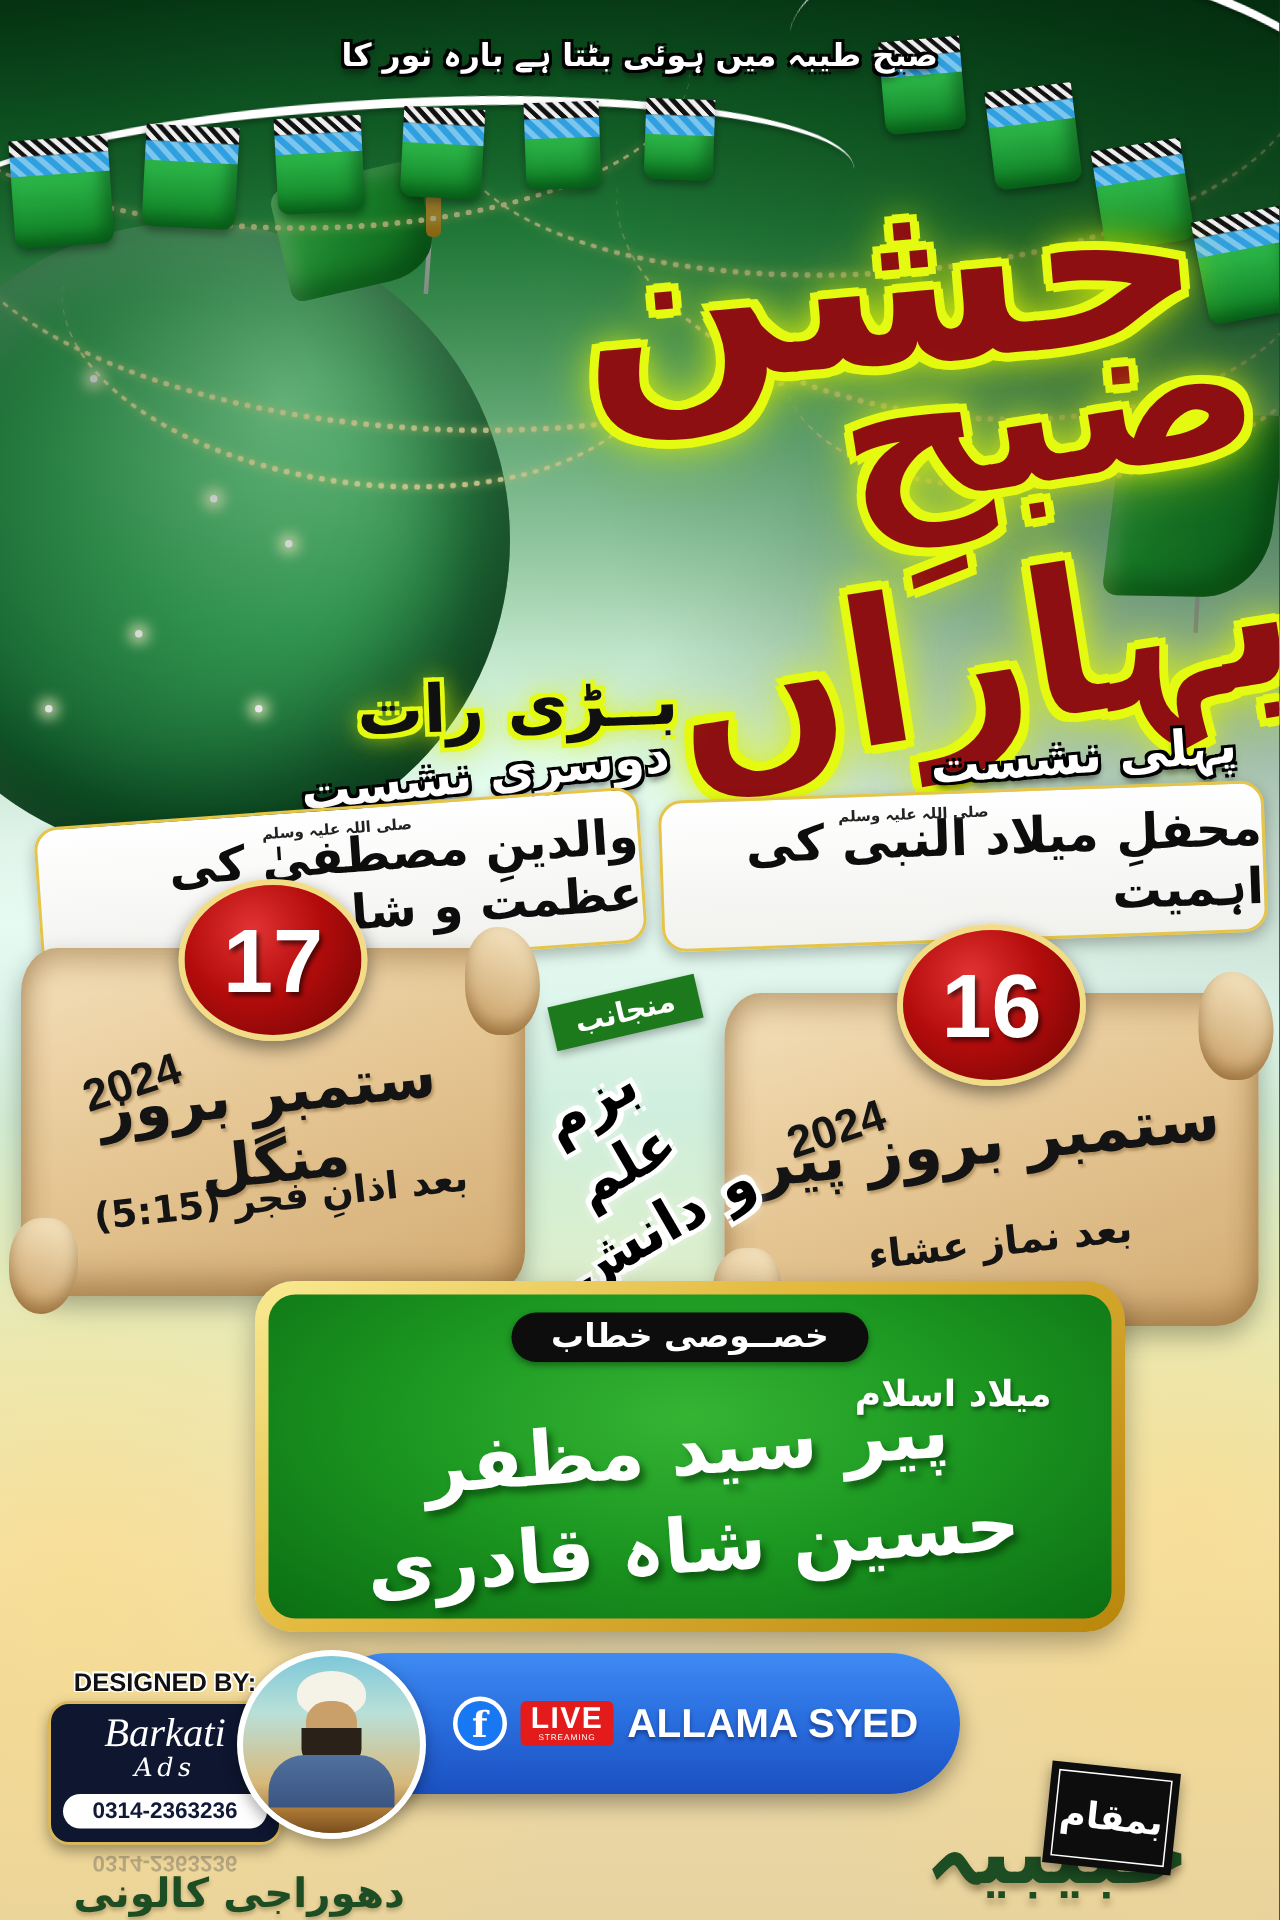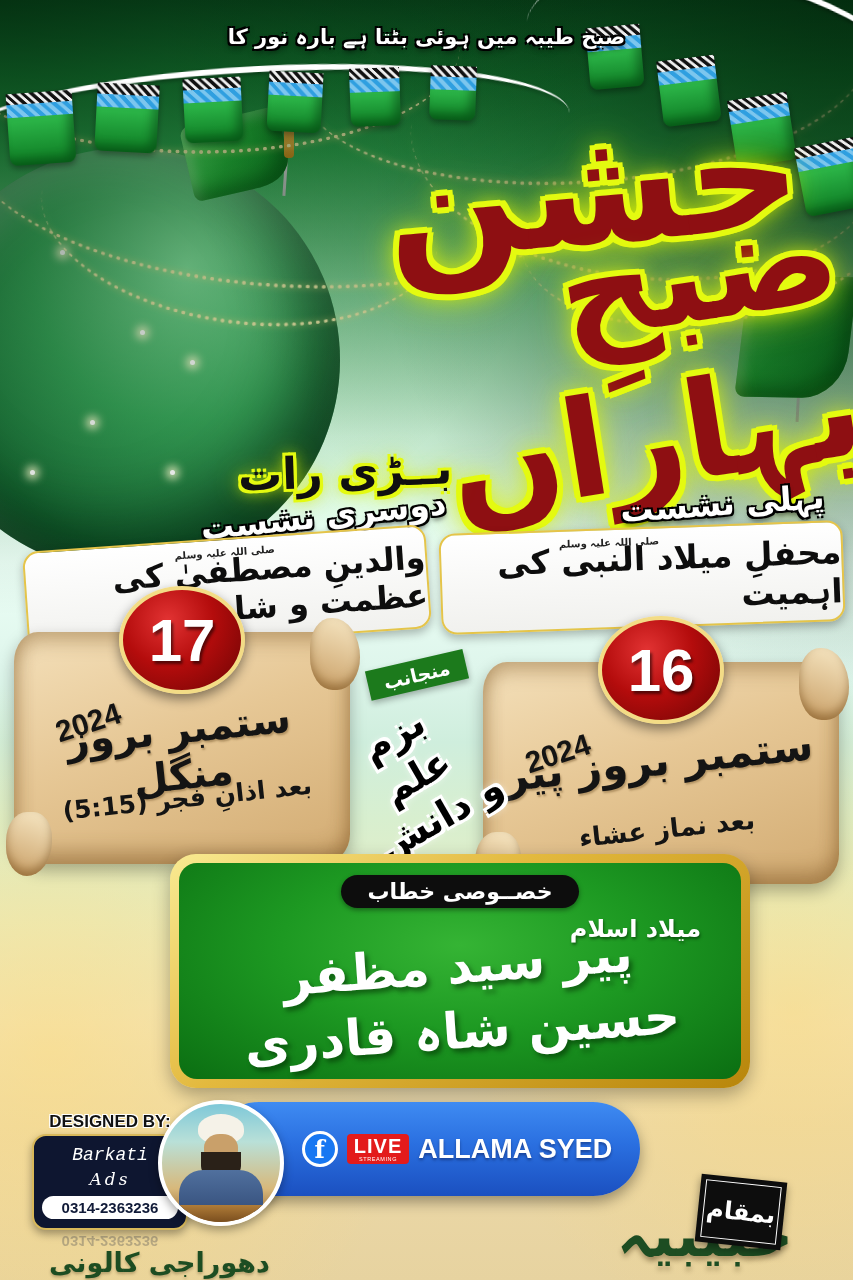--- a/index.html
+++ b/index.html
@@ -120,21 +120,21 @@
     text-shadow:1px 2px 3px rgba(0,40,0,.6);}
   .speaker-ur{margin-top:26px;width:520px;text-align:center;color:#fff;font-size:50px;font-weight:bold;
     line-height:1.3;transform:rotate(-4deg);text-shadow:3px 4px 5px rgba(0,42,0,.55);}
   
   .designer{position:absolute;left:32px;top:1076px;width:156px;text-align:center;z-index:8;
     font-family:"Liberation Sans",sans-serif;margin-top:36px;}
   .designer-heading{font-weight:bold;font-size:17px;color:#111;
     text-shadow:-1px -1px 0 #fff,1px -1px 0 #fff,-1px 1px 0 #fff,1px 1px 0 #fff;}
   .designer-card{margin-top:2px;background:#0e1630;border:2px solid #d8b85a;border-radius:14px;
     padding:5px 8px 9px;box-shadow:0 4px 9px rgba(0,0,0,.35);}
-  .brand{font-family:Liberation Mono, monospace;font-style:italic;color:#fff;font-size:18px;line-height:28px;}
+  .brand{font-family:Liberation Serif, serif;font-style:italic;color:#fff;font-size:27px;line-height:28px;}
   .brand-sub{font-family:"DejaVu Serif",serif;font-style:italic;color:#fff;font-size:17px;letter-spacing:3px;}
   .phone-pill{margin-top:7px;background:#fff;border-radius:12px;color:#101a38;font-weight:bold;
     font-size:15px;padding:3px 4px;}
   .phone-reflection{margin-top:3px;transform:scaleY(-1);opacity:.25;color:#101a38;font-weight:bold;font-size:15px;}
   .photo{position:absolute;left:158px;top:1100px;width:118px;height:118px;border-radius:50%;z-index:10;
     border:4px solid #fff;overflow:hidden;box-shadow:0 4px 10px rgba(0,0,0,.35);
     background:linear-gradient(180deg,#7ec8d8 0%,#b9e0d8 32%,#d8b87a 72%,#8a5a28 100%);}
   .turban{position:absolute;top:10px;left:50%;transform:translateX(-50%);width:46px;height:30px;
     background:#f5f2e8;border-radius:50% 50% 42% 42%;}
   .face{position:absolute;top:30px;left:50%;transform:translateX(-50%);width:34px;height:30px;

